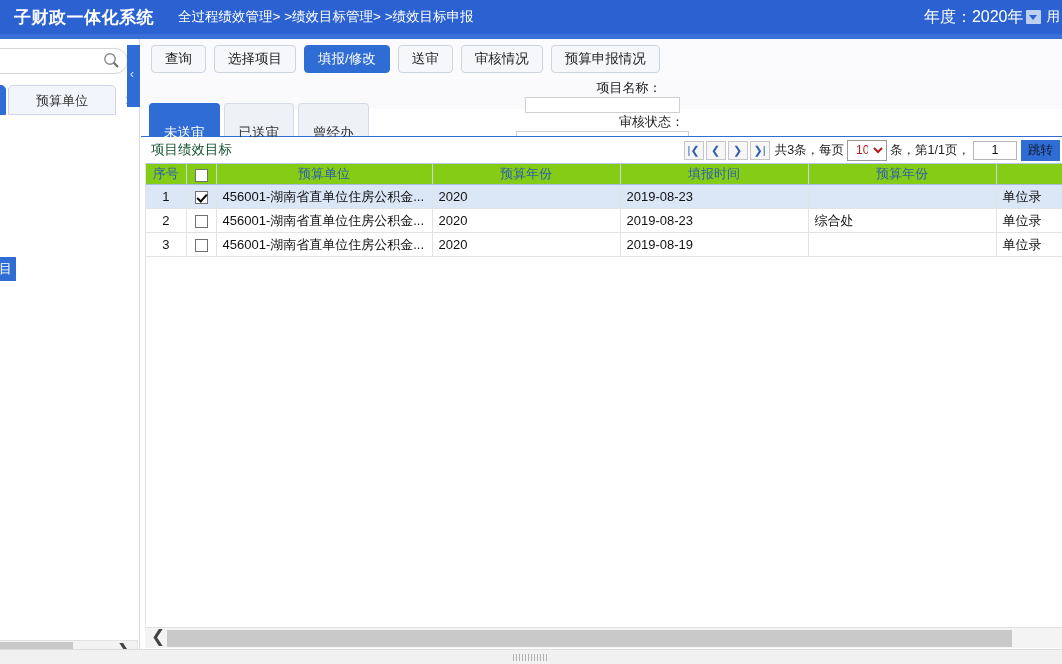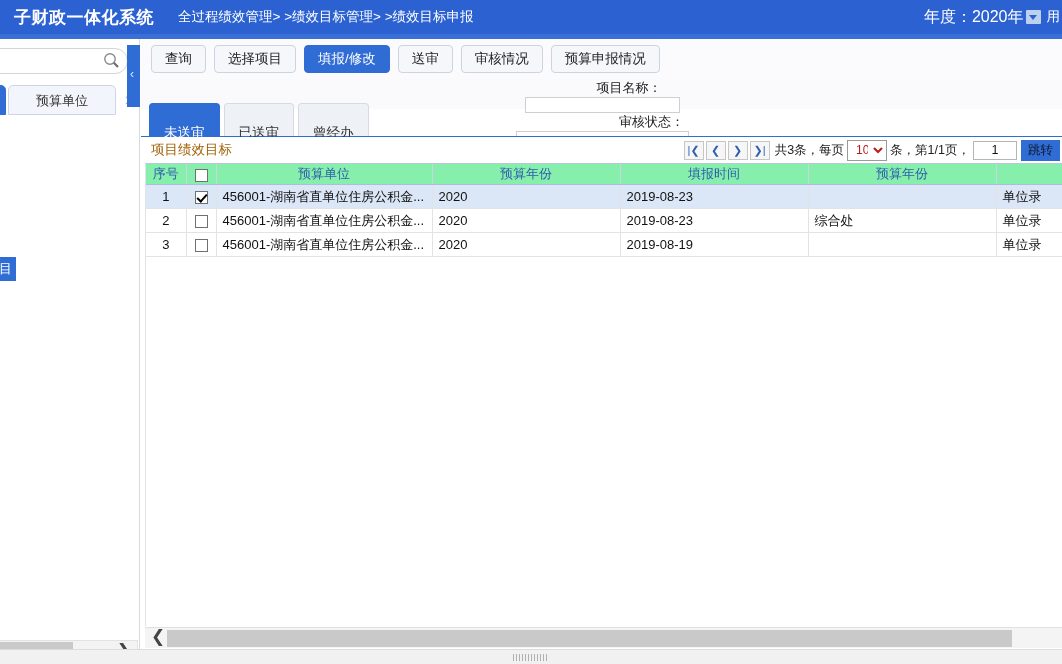--- a/index.html
+++ b/index.html
@@ -175,21 +175,21 @@
     border-bottom: none;
   }
   .tab.active { background: #2f6cd4; color: #fff; border-color: #2f6cd4; }
 
   
   .gridbar {
     position: absolute; left: 0; top: 98px; right: 0; height: 26px;
     background: #fff; display: flex; align-items: center;
     padding: 0 2px 0 10px;
   }
-  .grid-title { font-size: 13.5px; color: #a16207; }
+  .grid-title { font-size: 13.5px; color: #14532d; }
   .pager { margin-left: auto; display: flex; align-items: center; font-size: 12.5px; color: #222; }
   .pg-btn {
     width: 20px; height: 19px; border: 1px solid #c6c6c6; background: #f6f6f6;
     margin-right: 2px; display: inline-flex; align-items: center;
     justify-content: center; color: #2f5fae; font-size: 11px; cursor: pointer;
   }
   .pg-text { margin: 0 3px; white-space: nowrap; }
   .pg-size {
     height: 21px; border: 1px solid #9a9a9a; background: #fff; font-size: 12px;
     padding: 0 2px 0 4px; width: 40px; color: #b91c1c;
@@ -207,21 +207,21 @@
   }
 
   
   .grid-wrap {
     position: absolute; left: 4px; top: 124px; right: 0; bottom: 38px;
     border-top: 1px solid #b6c7e2; border-left: 1px solid #dfe4ea;
     overflow: hidden; background: #fff;
   }
   table.grid { border-collapse: collapse; width: 1062px; table-layout: fixed; }
   table.grid th {
-    height: 17px; background: #86efac; color: #2f5fae; font-size: 13px;
+    height: 17px; background: #84cc16; color: #2f5fae; font-size: 13px;
     font-weight: normal; border-right: 1px solid #c9d4e5;
     border-bottom: 1px solid #a9bfdd; text-align: center;
   }
   table.grid td {
     height: 24px; font-size: 13px; color: #111; padding: 0 6px;
     border-right: 1px solid #e3e3e3; border-bottom: 1px solid #e3e3e3;
     white-space: nowrap; overflow: hidden;
   }
   table.grid tr.sel td { background: #dbe6f7; }
   td.c-idx { text-align: center; padding: 0; }

